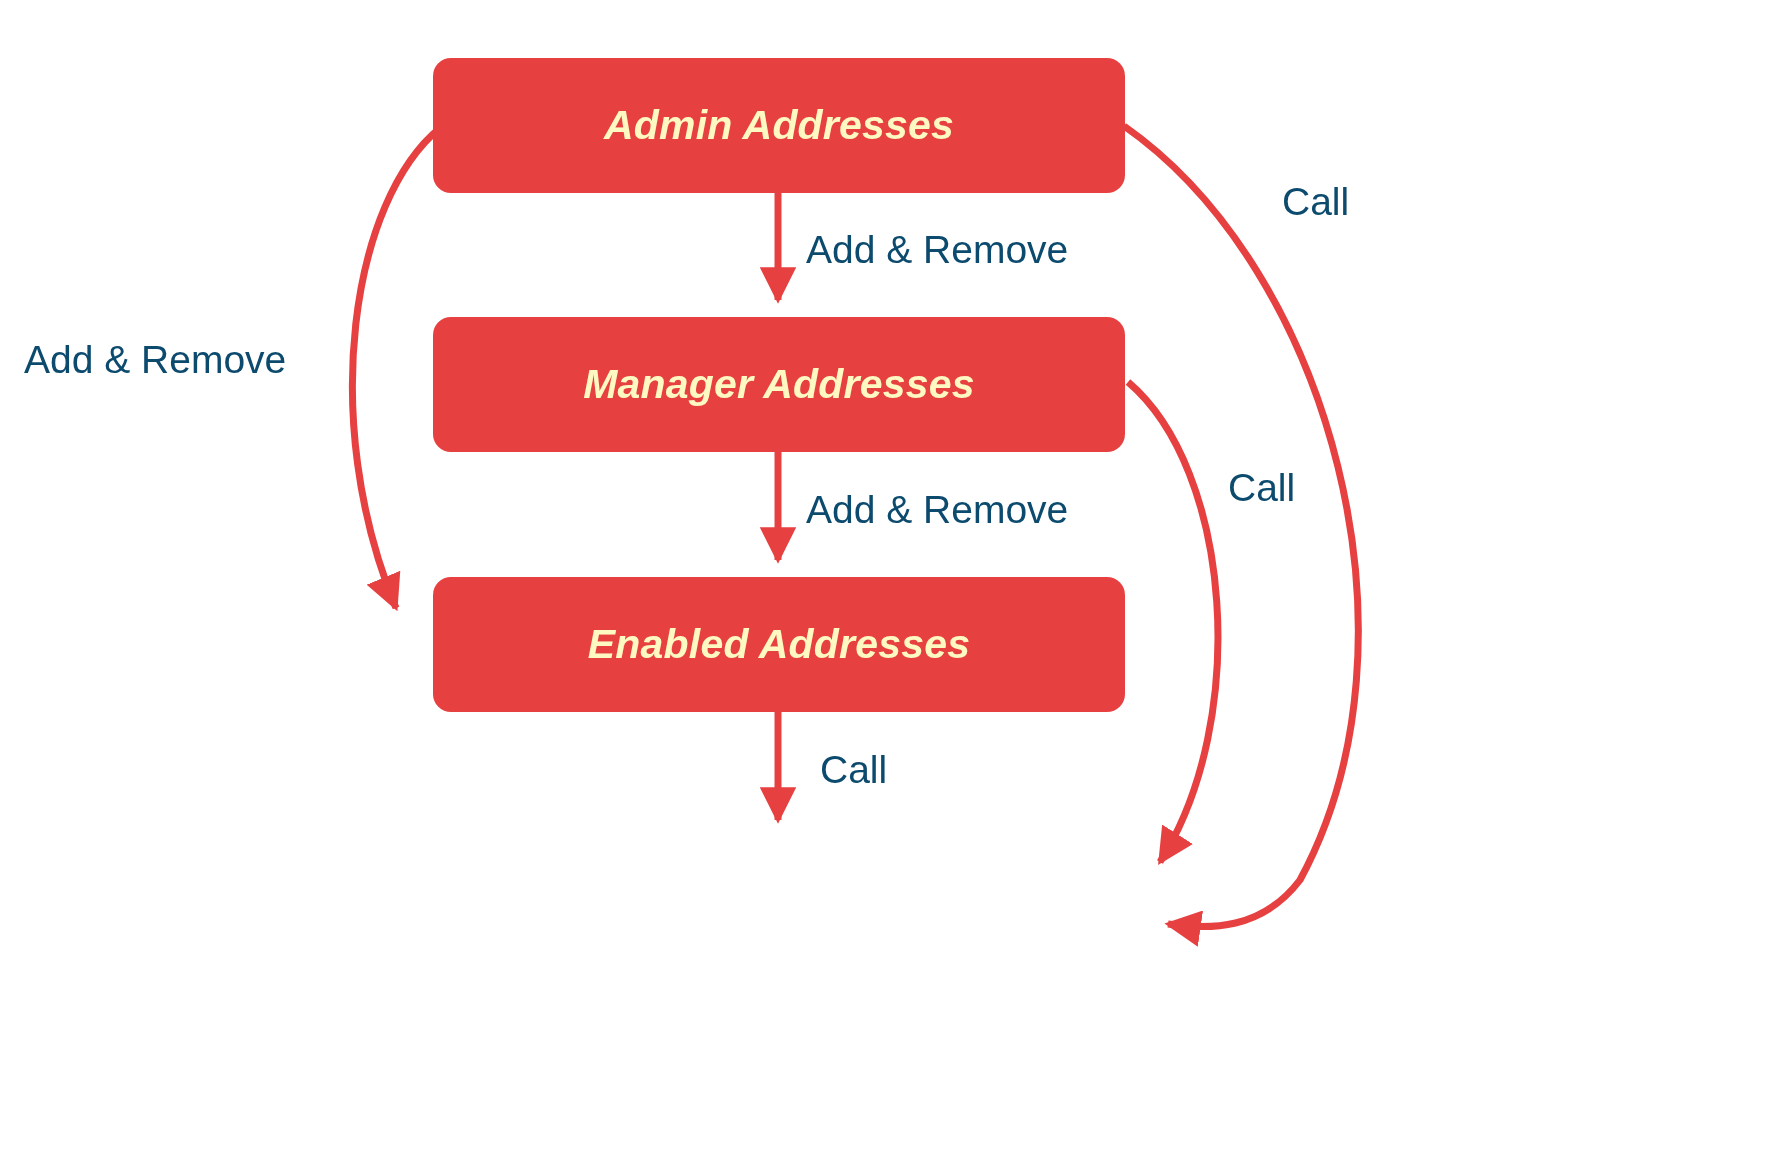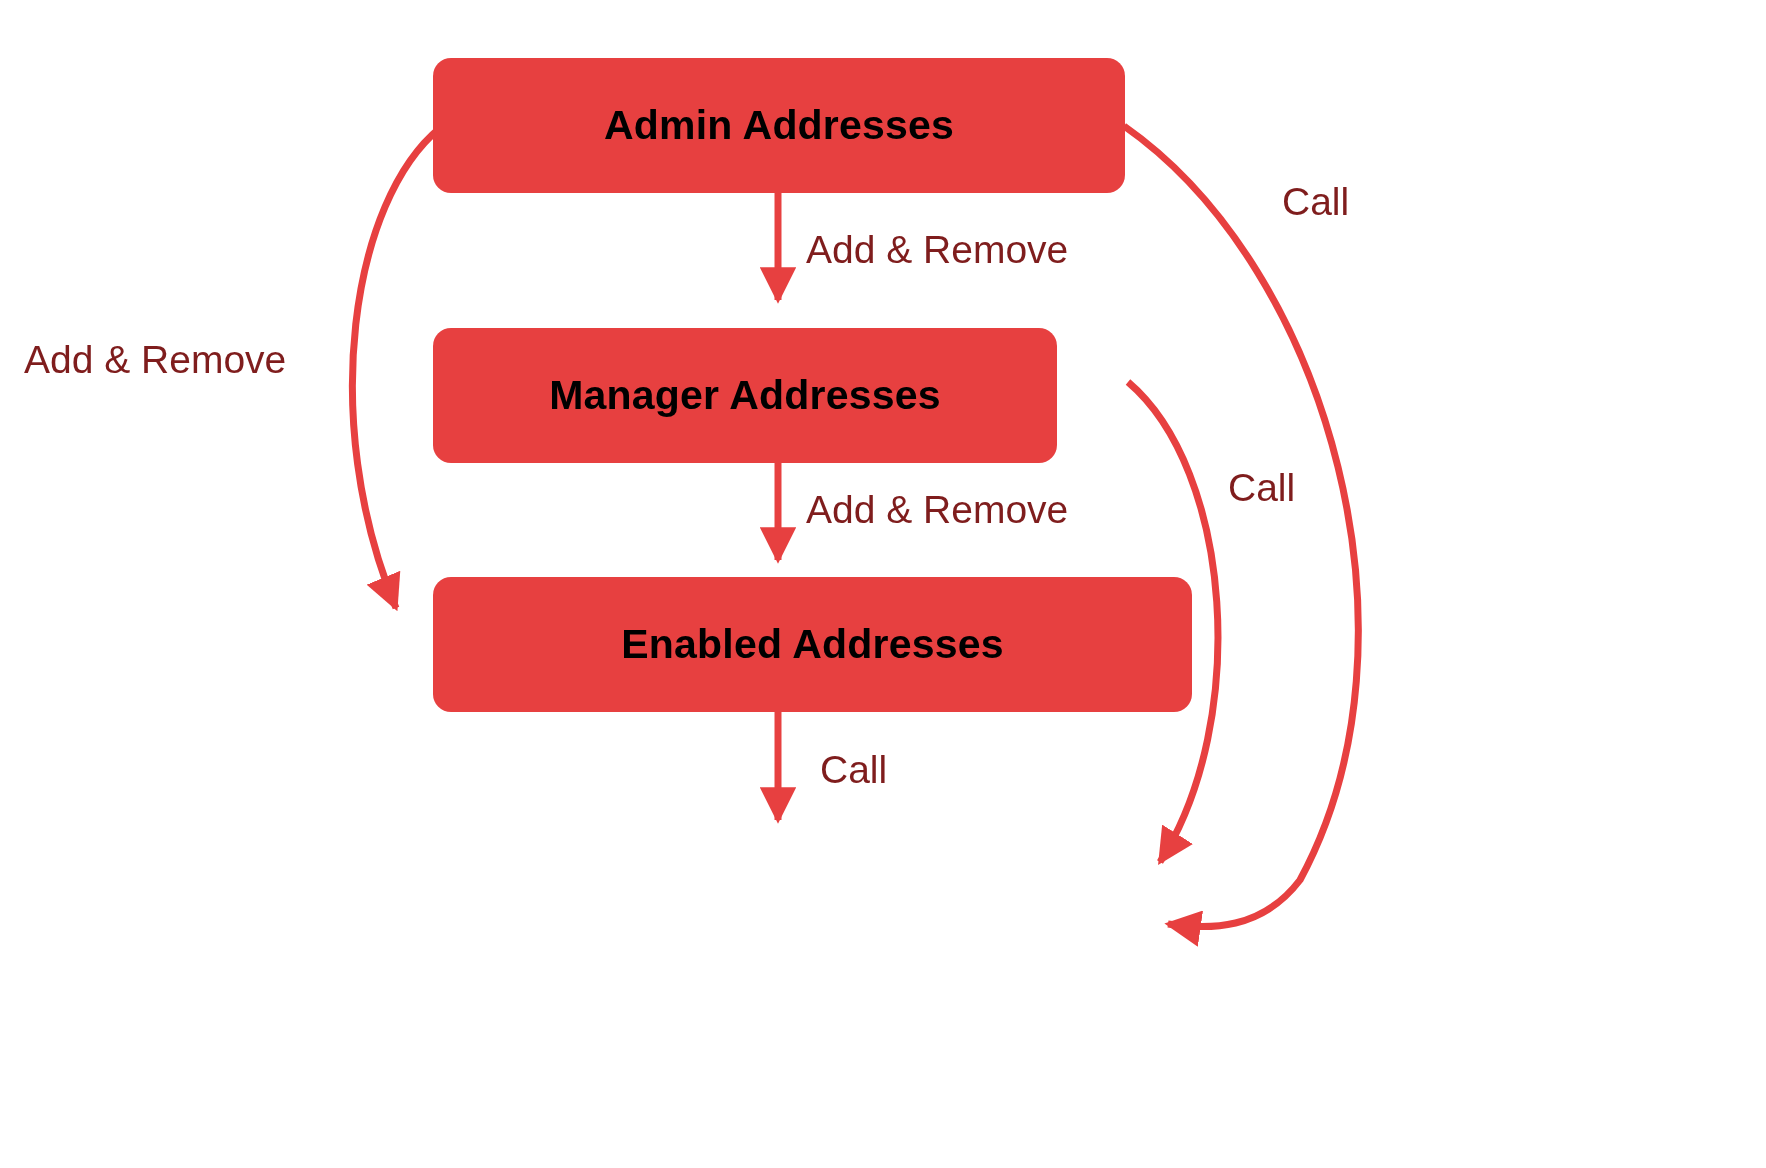--- a/index.html
+++ b/index.html
@@ -35,26 +35,27 @@
     color: #ffffff;
     display: flex;
     align-items: center;
     justify-content: center;
     font-weight: bold;
     font-size: 41px;
     letter-spacing: 0.2px;
     box-sizing: border-box;
   }
   .node-label {
-    color: #000000;
+    color: #fef9c3;
     white-space: nowrap;
+    font-style: italic;
   }
   .edge-label {
     position: absolute;
-    color: #7f1d1d;
+    color: #0c4a6e;
     font-size: 39px;
     font-weight: normal;
     white-space: nowrap;
     line-height: 1;
   }
 </style>
 </head>
 <body>
 
 <div id="canvas">
@@ -88,25 +89,25 @@
 
     <g>
       <path d="M 1124 126 C 1330 270, 1430 640, 1300 880 C 1262 930, 1210 930, 1168 924" stroke="#E74040" stroke-width="7" fill="none" marker-end="url(#arrowhead)"></path>
     </g>
   </svg>
 
   <div class="node" style="left:433px; top:58px; width:692px; height:135px;">
     <span class="node-label">Admin Addresses</span>
   </div>
 
-  <div class="node" style="left:433px; top:328px; width:624px; height:135px;">
+  <div class="node" style="left:433px; top:317px; width:692px; height:135px;">
     <span class="node-label">Manager Addresses</span>
   </div>
 
-  <div class="node" style="left:433px; top:577px; width:759px; height:135px;">
+  <div class="node" style="left:433px; top:577px; width:692px; height:135px;">
     <span class="node-label">Enabled Addresses</span>
   </div>
 
 
   <div class="edge-label" style="left:806px; top:230px;">Add &amp; Remove</div>
 
   <div class="edge-label" style="left:806px; top:490px;">Add &amp; Remove</div>
 
   <div class="edge-label" style="left:24px; top:340px;">Add &amp; Remove</div>
 

